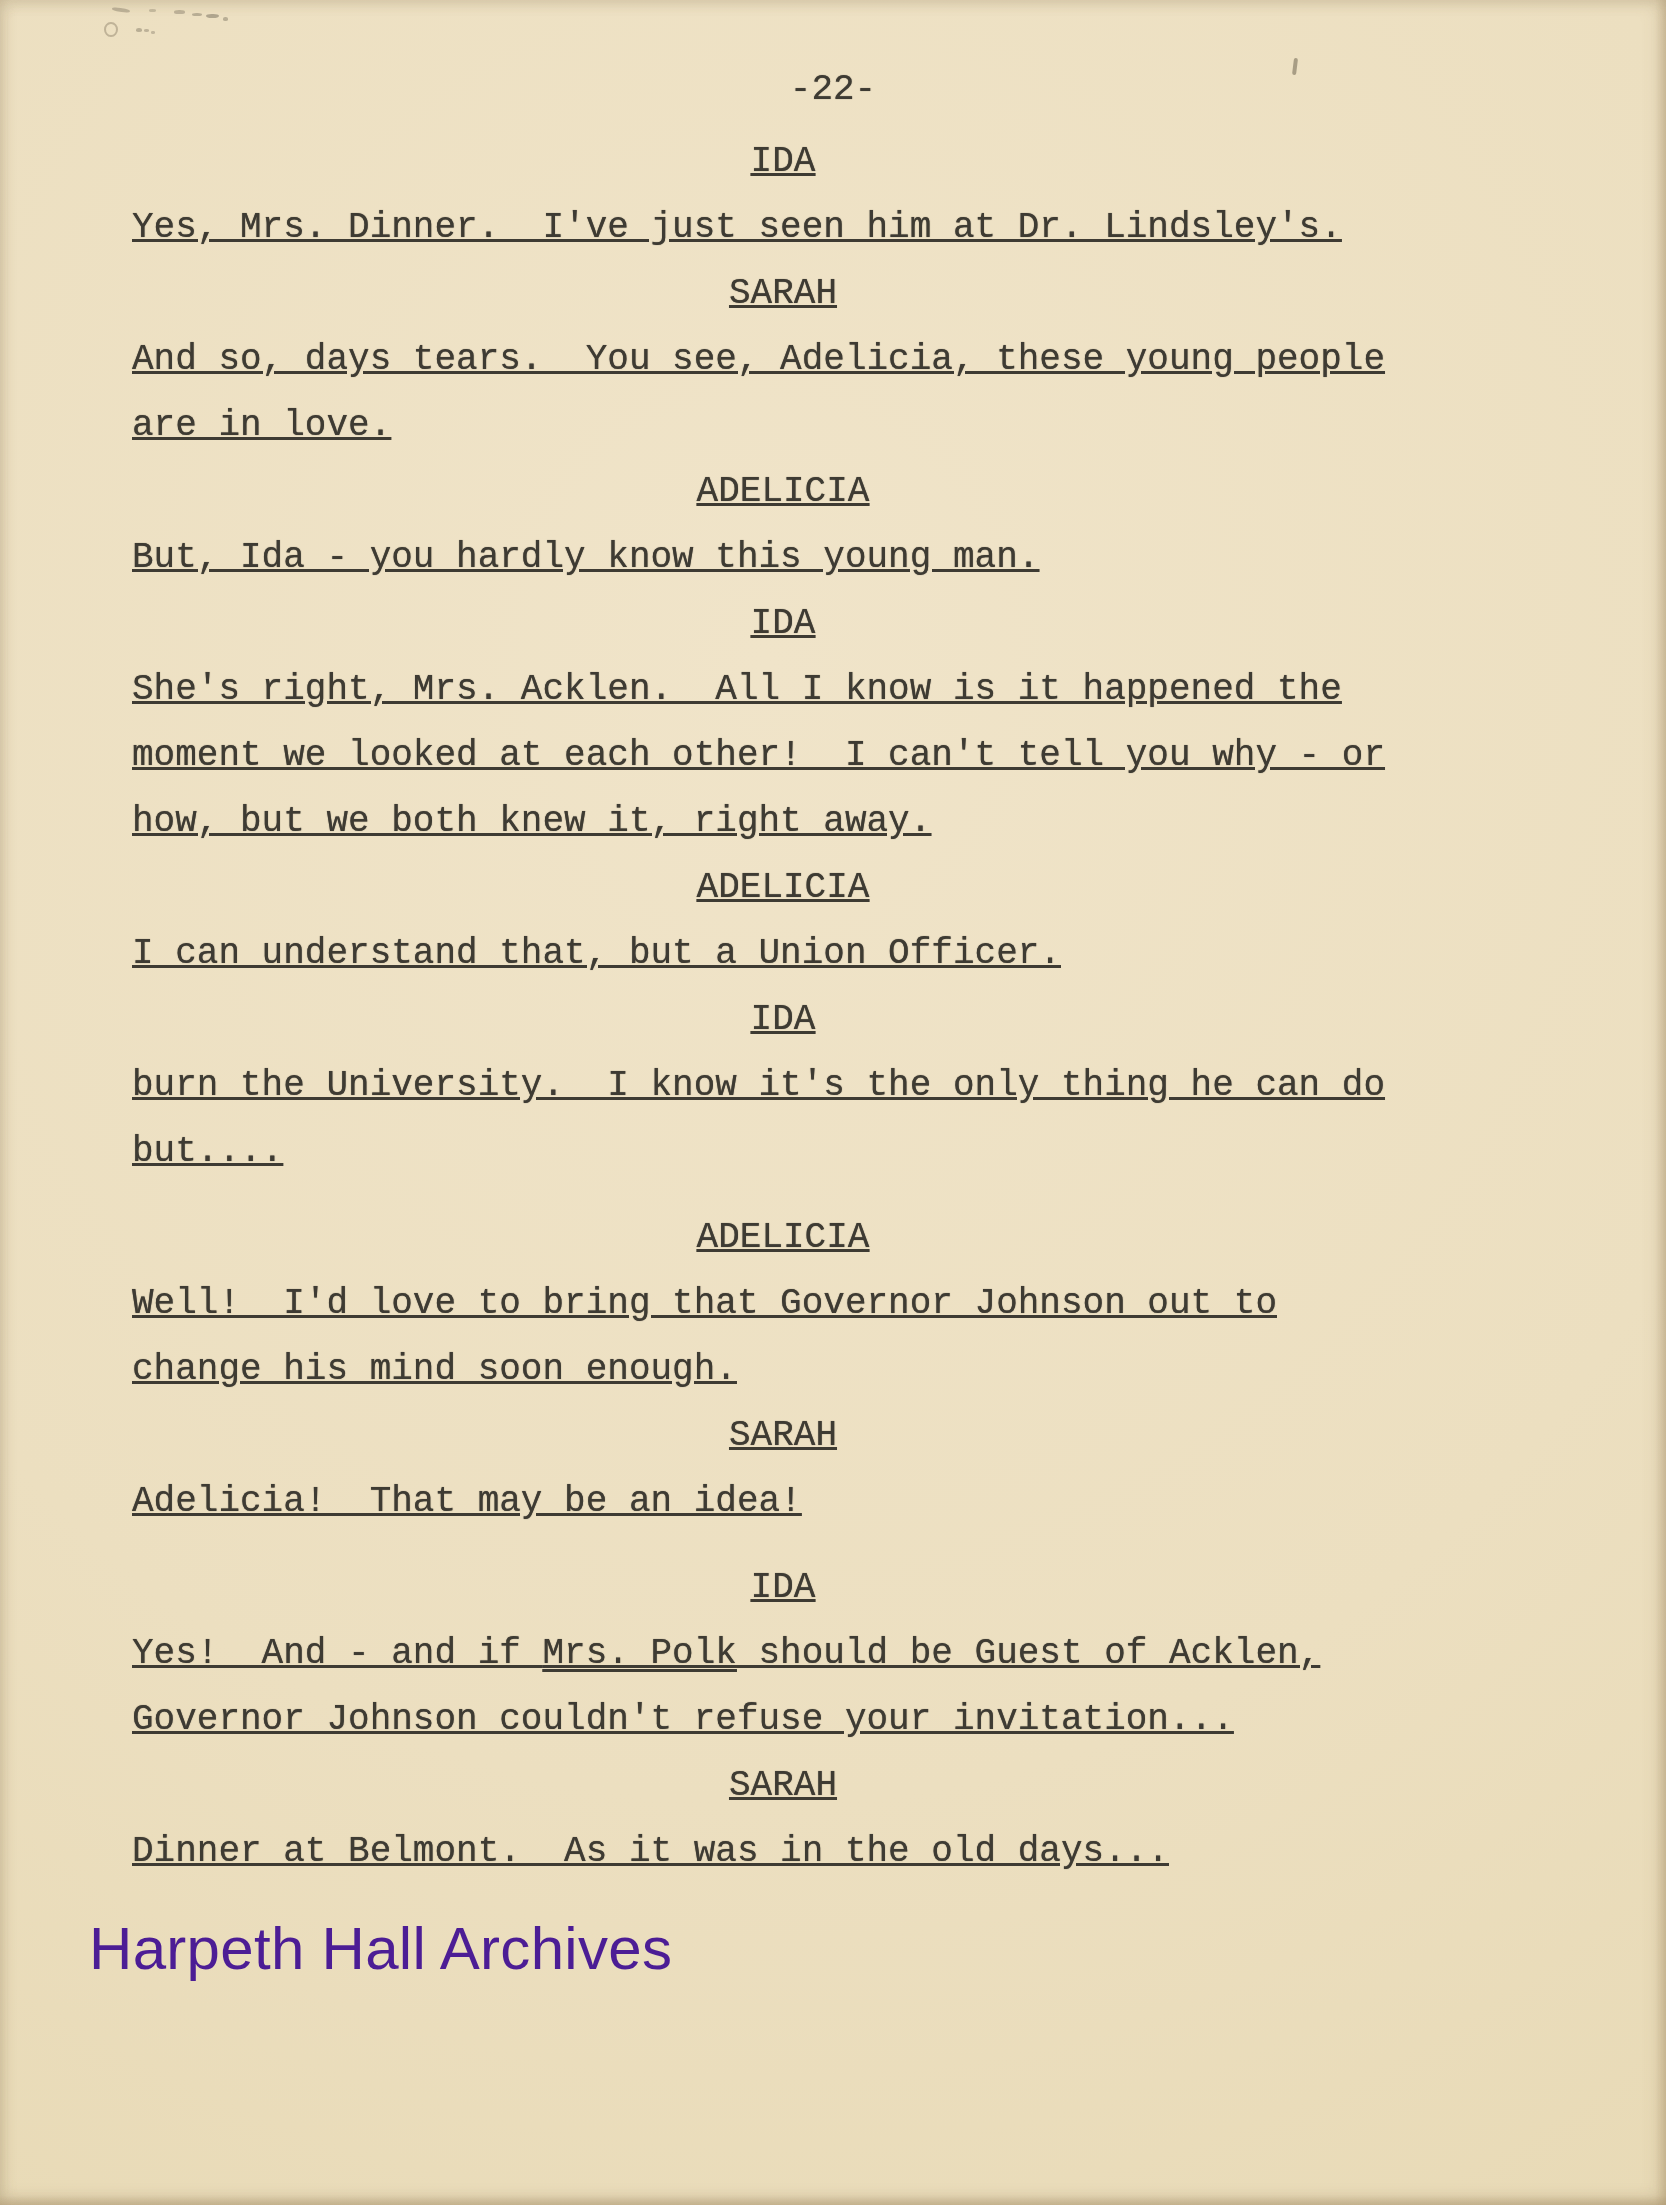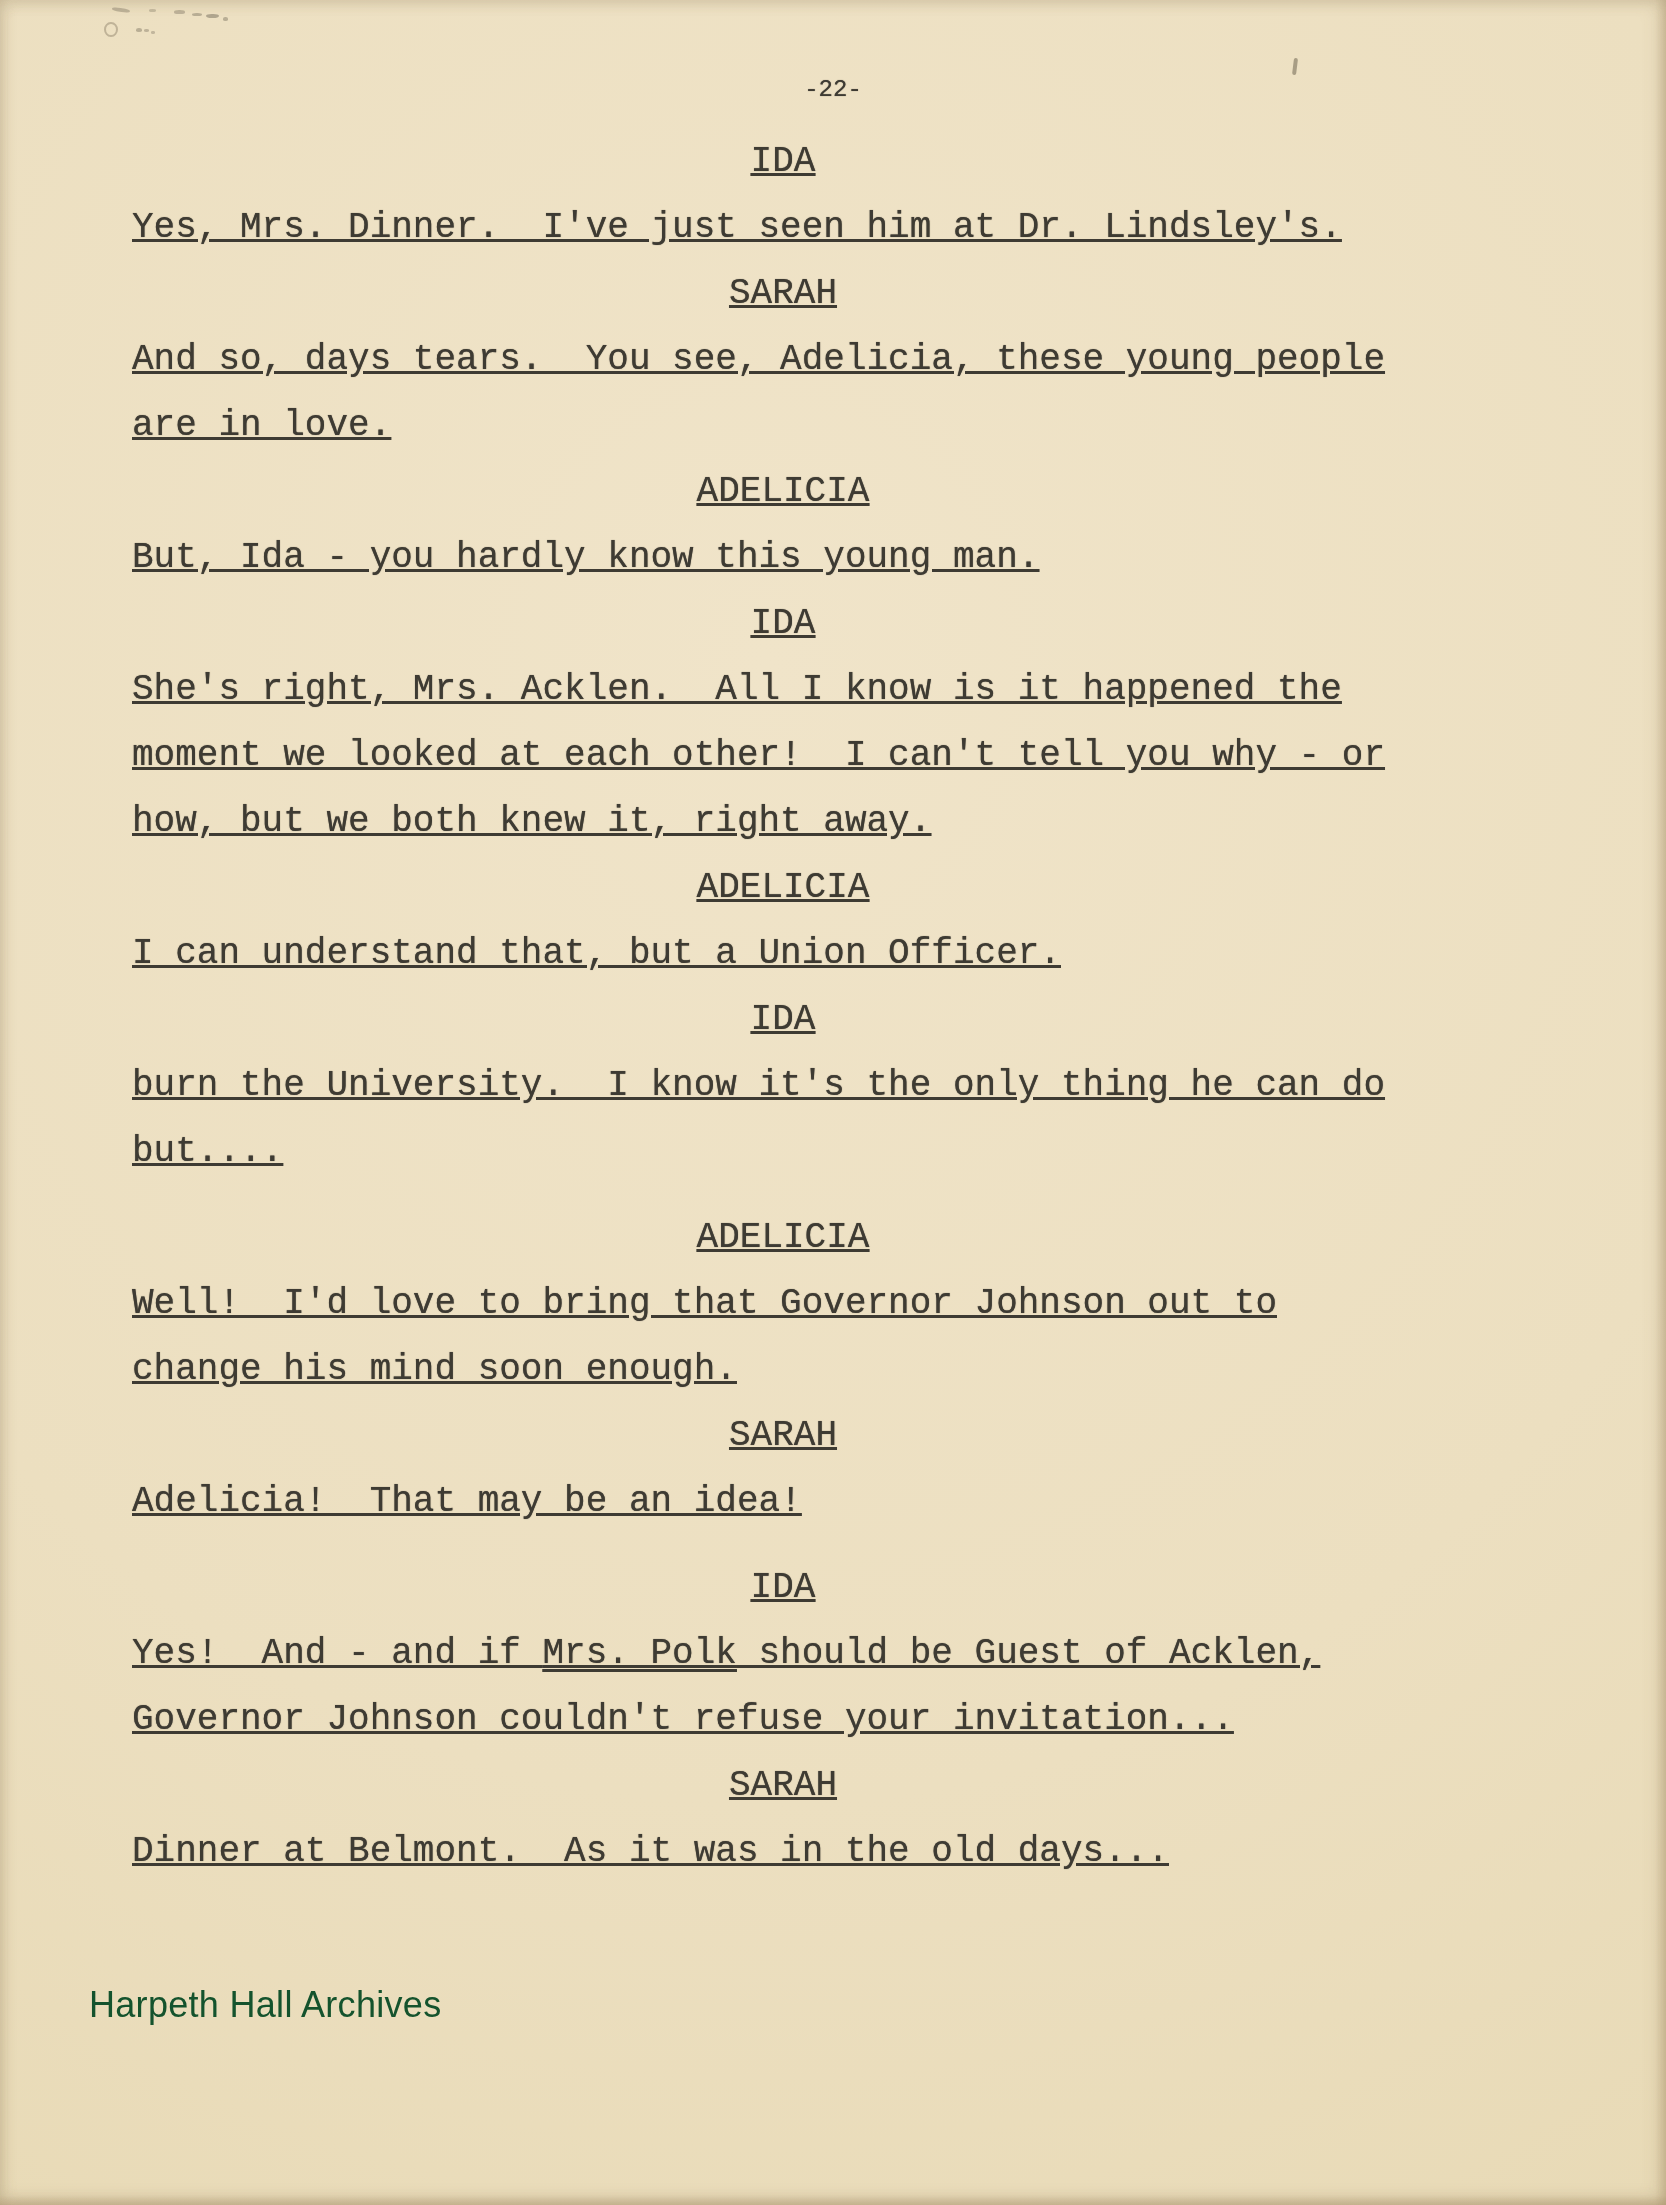--- a/index.html
+++ b/index.html
@@ -37,21 +37,21 @@
     position: absolute;
     top: 0;
     left: 0;
     width: 1666px;
     color: #3e3b33;
     text-shadow: 0 0 0.9px rgba(62, 58, 48, 0.85);
   }
   .page-number {
     margin-top: 72px;
     text-align: center;
-    font-size: 24px;
+    font-size: 36px;
     line-height: 36px;
     white-space: pre;
   }
   .script-body {
     margin-top: 35px;
     margin-left: 132px;
     width: 1302px;
   }
   .line {
     height: 66px;
@@ -67,25 +67,25 @@
     margin-top: 20px;
   }
   .underlined {
     text-decoration: underline;
     text-decoration-thickness: 2.8px;
     text-underline-offset: 6.2px;
   }
   .watermark {
     position: absolute;
     left: 89px;
-    top: 1980px;
+    top: 1924px;
     font-family: "Liberation Sans", "DejaVu Sans", sans-serif;
-    font-size: 36px;
+    font-size: 60px;
     line-height: 49px;
-    color: #14532d;
+    color: #4c1d95;
     letter-spacing: 0.3px;
   }
   .artifact {
     position: absolute;
     pointer-events: none;
   }
   .speck {
     background: rgba(66, 60, 48, 0.5);
     border-radius: 45%;
   }

